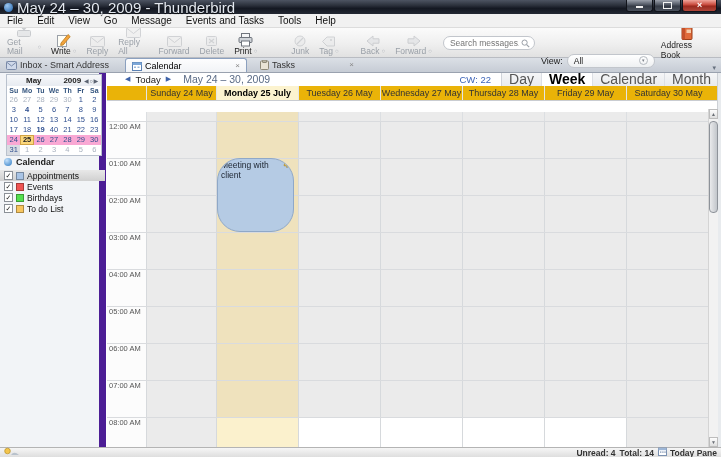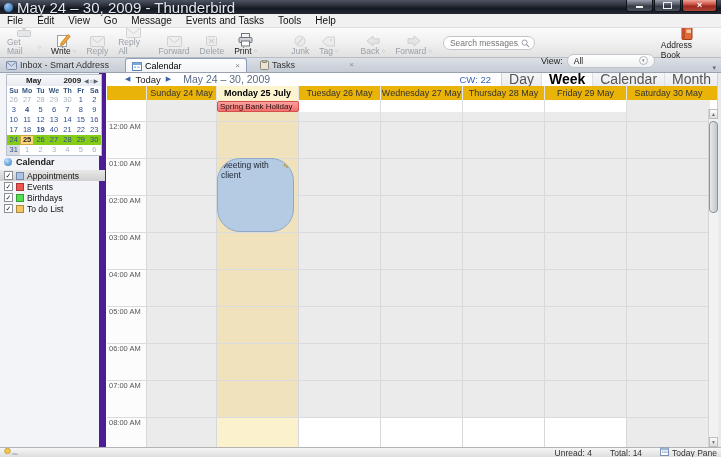--- a/index.html
+++ b/index.html
@@ -70,21 +70,21 @@
     background:linear-gradient(#f7f8fa,#e7ebf1);font-weight:bold;font-size:8px;color:#222;}
   .mm-month{margin-left:16px;}
   .mm-year{margin-left:auto;}
   .mm-nav{display:flex;align-items:center;gap:1px;margin-left:3px;color:#5a6270;font-size:5.5px;}
   .mm-dow,.mm-week{display:grid;grid-template-columns:repeat(7,1fr);}
   .mm-dow{font-size:7px;font-weight:bold;color:#33547e;height:9px;line-height:9px;text-align:center;}
   .mm-week{height:10px;}
   .mm-cell{text-align:center;font-size:7.5px;line-height:10px;color:#2f4f8f;}
   .mm-cell.dim{color:#a9b2bf;}
   .mm-cell.bold{font-weight:bold;}
-  .mm-cell.wk{background:#84cc16;}
+  .mm-cell.wk{background:#f9a8d4;}
   .mm-cell.sel{background:#fbd77c;box-shadow:inset 0 0 0 1px #d0a344;font-weight:bold;color:#222;}
   .mm-cell.today{background:#d9dde3;}
   
   .cal-section{position:absolute;left:0;top:83px;width:105px;}
   .cal-header{display:flex;align-items:center;gap:4px;padding:2px 4px 3px 4px;
     font-weight:bold;font-size:9px;color:#1c1c1c;}
   .globe{width:8px;height:8px;border-radius:50%;flex:none;
     background:radial-gradient(circle at 35% 30%,#c3e0fb,#2f7cc4);}
   .cal-item{display:flex;align-items:center;gap:3px;height:11px;padding:0 2px 0 4px;font-size:8.5px;color:#101010;}
   .cal-item.selected{background:linear-gradient(#e8e8e8,#d0d0d0);}
@@ -139,21 +139,21 @@
   .vs-up{top:0;}
   .vs-down{bottom:0;}
   .vs-thumb{position:absolute;left:0;top:12px;width:9px;height:92px;border:1px solid #8e939a;border-radius:4px;
     background:linear-gradient(to right,#e9eaec,#c2c6cb);box-sizing:border-box;}
   .win-frame-right{position:absolute;right:0;top:0;width:3px;height:100%;background:#e8ebee;border-left:1px solid #cdd1d6;}
   
   .statusbar{position:absolute;bottom:0;left:0;right:0;height:10px;
     background:linear-gradient(#f6f6f6,#dedede);border-top:1px solid #b4b4b4;
     display:flex;align-items:center;font-size:8.5px;color:#333;padding:0 4px;box-sizing:border-box;z-index:41;}
   .sb-spacer{flex:1;}
-  .sb-item{margin-left:18px;white-space:nowrap;display:flex;align-items:center;gap:3px;}
+  .sb-item{margin-left:4px;white-space:nowrap;display:flex;align-items:center;gap:3px;font-weight:bold;}
 </style>
 </head>
 <body>
 
 <div class="titlebar">
   <span class="app-icon"></span>
   <span class="title-text">May 24 – 30, 2009 - Thunderbird</span>
   <span class="win-controls">
     <span class="win-btn">
         <i class="glyph-min"></i>
@@ -498,30 +498,20 @@
         </span>
     </div>
     <div class="day-headers">
         <span class="dh-cell weekend" style="left: 39px; width: 70px;">Sunday 24 May</span>
         <span class="dh-cell selected" style="left: 109px; width: 82px;">Monday 25 July</span>
         <span class="dh-cell work" style="left: 191px; width: 82px;">Tuesday 26 May</span>
         <span class="dh-cell work" style="left: 273px; width: 82px;">Wednesday 27 May</span>
         <span class="dh-cell work" style="left: 355px; width: 82px;">Thursday 28 May</span>
         <span class="dh-cell work" style="left: 437px; width: 82px;">Friday 29 May</span>
         <span class="dh-cell weekend" style="left: 519px; width: 84px;">Saturday 30 May</span>
-      </div>
-    <div class="allday-row">
-        <span class="ad-cell weekend" style="left: 39px; width: 70px;"></span>
-        <span class="ad-cell selected" style="left: 109px; width: 82px;"></span>
-        <span class="ad-cell work" style="left: 191px; width: 82px;"></span>
-        <span class="ad-cell work" style="left: 273px; width: 82px;"></span>
-        <span class="ad-cell work" style="left: 355px; width: 82px;"></span>
-        <span class="ad-cell work" style="left: 437px; width: 82px;"></span>
-        <span class="ad-cell weekend" style="left: 519px; width: 84px;"></span>
-        <div class="allday-event" style="left: 110px; width: 76px;">Spring Bank Holiday</div>
       </div>
     <div class="pre-strip">
         <span class="ps-cell" style="left: 39px; width: 70px;"></span>
         <span class="ps-cell selected" style="left: 109px; width: 82px;"></span>
         <span class="ps-cell" style="left: 191px; width: 82px;"></span>
         <span class="ps-cell" style="left: 273px; width: 82px;"></span>
         <span class="ps-cell" style="left: 355px; width: 82px;"></span>
         <span class="ps-cell" style="left: 437px; width: 82px;"></span>
         <span class="ps-cell" style="left: 519px; width: 84px;"></span>
       </div>

